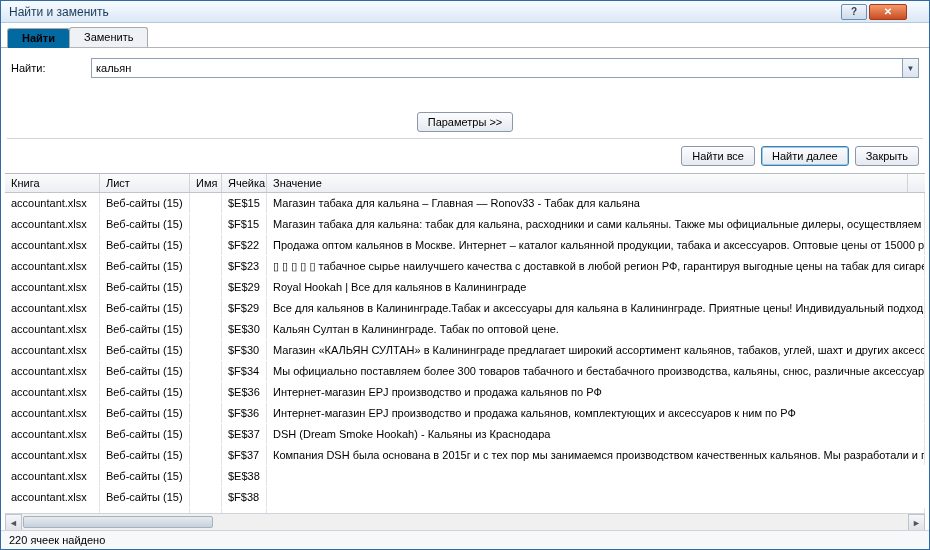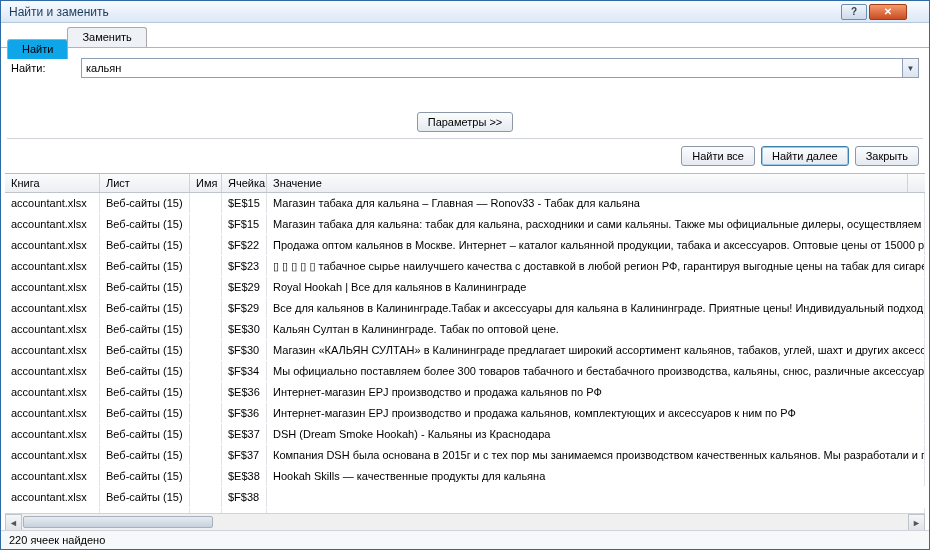--- a/index.html
+++ b/index.html
@@ -50,29 +50,30 @@
     padding: 3px 14px;
     border: 1px solid #a9a9a9;
     border-bottom: none;
     background: #eef2f7;
     margin-right: -1px;
     border-radius: 3px 3px 0 0;
     position: relative;
     cursor: default;
   }
   .tab.active {
-    background: #0ea5e9;
+    background: #0369a1;
     z-index: 1;
-    top: 12px;
+    top: 1px;
     padding-bottom: 4px;
+    font-weight: bold;
   }
   .search-row {
     display: flex; align-items: center;
     padding: 10px 10px 4px 10px;
-    gap: 0;
+    gap: 10px;
   }
   .search-row .label { width: 70px; }
   .search-row .input-wrap {
     flex: 1;
     display: flex; align-items: stretch;
     border: 1px solid #8f9db5;
     height: 20px;
     background: #fff;
   }
   .search-row input {
@@ -309,21 +310,20 @@
           <div class="col col-sheet">Веб-сайты (15)</div>
           <div class="col col-name"></div>
           <div class="col col-cell">$F$37</div>
           <div class="col col-value">Компания DSH была основана в 2015г и с тех пор мы занимаемся производством качественных кальянов. Мы разработали и производим 3-и модели:</div>
         </div>
         <div class="row">
           <div class="col col-book">accountant.xlsx</div>
           <div class="col col-sheet">Веб-сайты (15)</div>
           <div class="col col-name"></div>
           <div class="col col-cell">$E$38</div>
-          <div class="col col-value">Hookah Skills — качественные продукты для кальяна</div>
         </div>
         <div class="row">
           <div class="col col-book">accountant.xlsx</div>
           <div class="col col-sheet">Веб-сайты (15)</div>
           <div class="col col-name"></div>
           <div class="col col-cell">$F$38</div>
         </div>
         <div class="row">
           <div class="col col-book">accountant.xlsx</div>
           <div class="col col-sheet">Веб-сайты (15)</div>

